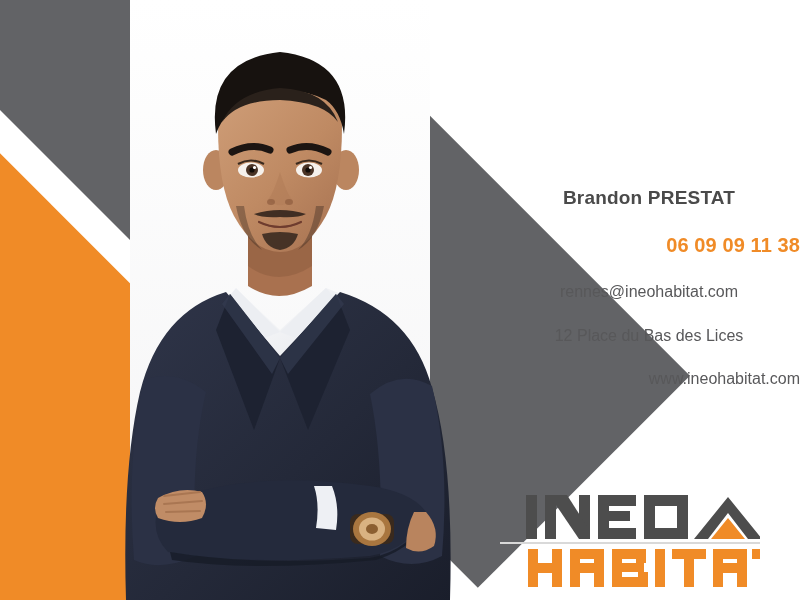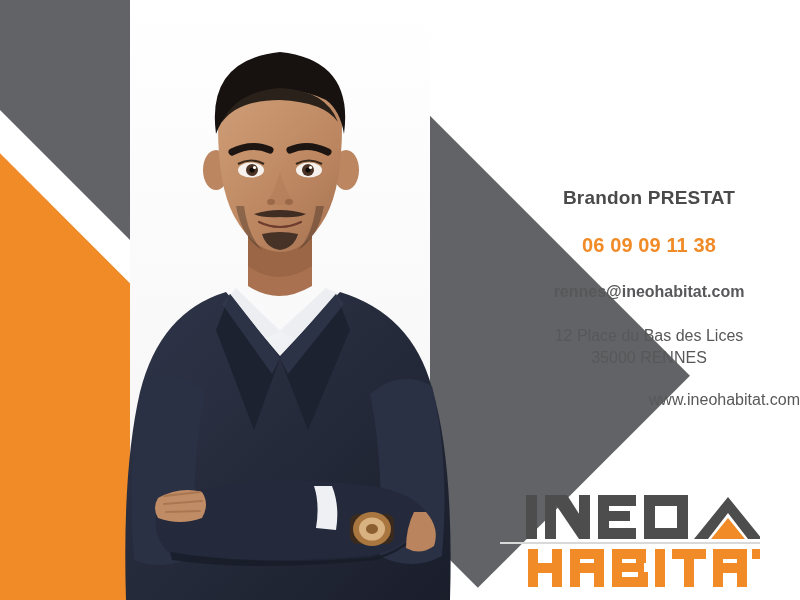--- a/index.html
+++ b/index.html
@@ -53,24 +53,24 @@
   #info{
     position:absolute;left:498px;top:188px;width:302px;
     text-align:center;
   }
   #agent-name{
     font-size:19px;font-weight:bold;color:#4a4a4a;
     letter-spacing:.2px;margin:0 0 28px 0;line-height:1;
   }
   #agent-phone{
     font-size:20px;font-weight:bold;color:var(--orange);
-    letter-spacing:.1px;margin:0 0 29px 0;line-height:1;
+    letter-spacing:.1px;margin:0 0 29px 0;line-height:1;text-align:right;
   }
   #agent-email{
-    font-size:16px;color:#58585a;margin:0 0 25px 0;line-height:1;font-weight:700;
+    font-size:16px;color:#58585a;margin:0 0 25px 0;line-height:1;font-weight:400;
   }
   #agent-address{
     font-size:16px;color:#58585a;margin:0 0 24px 0;line-height:1.35;font-weight:400;
   }
   #agent-website{
     font-size:16px;color:#58585a;margin:0;line-height:1;font-weight:400;text-align:right;
   }
 
   
   #logo{
@@ -212,21 +212,20 @@
       <path d="M284 206 Q278 238 258 250 Q272 236 276 206 Z" fill="#2a1f19" opacity=".35"></path>
     </svg>
   </div>
 
   <div id="info">
     <div id="agent-name">Brandon PRESTAT</div>
     <div id="agent-phone">06 09 09 11 38</div>
     <div id="agent-email">rennes@ineohabitat.com</div>
     <div id="agent-address">
       <div>12 Place du Bas des Lices</div>
-      <div>35000 RENNES</div>
     </div>
     <div id="agent-website">www.ineohabitat.com</div>
   </div>
 
   <div id="logo">
     <svg viewBox="0 0 260 104">
 
       <g fill="#4d4d4d">
 
         <rect x="26" y="8" width="11" height="44"></rect>

